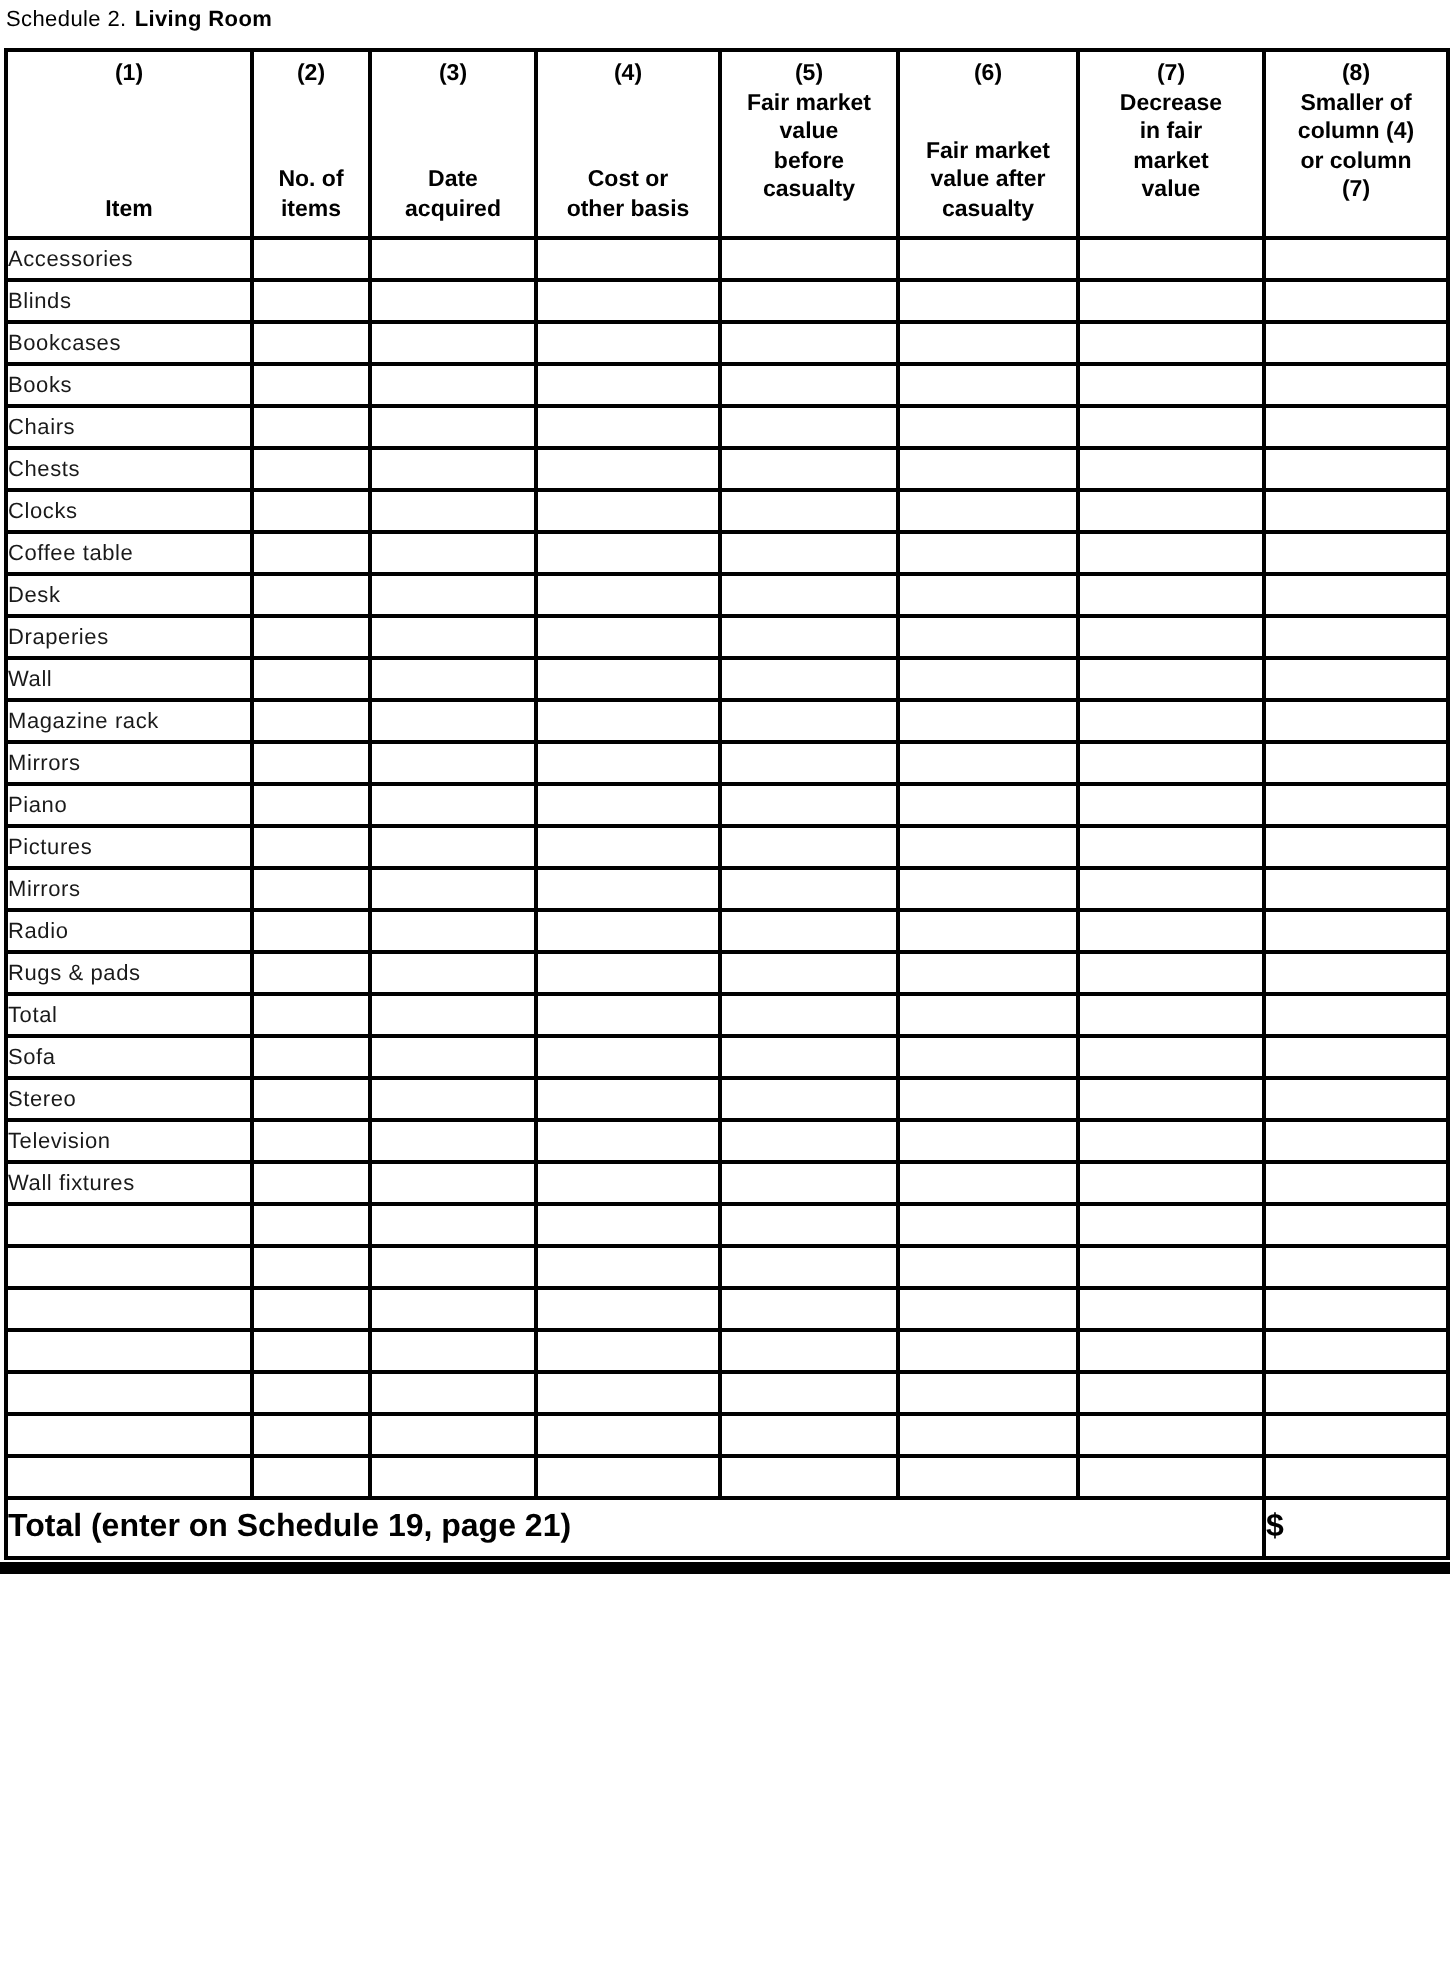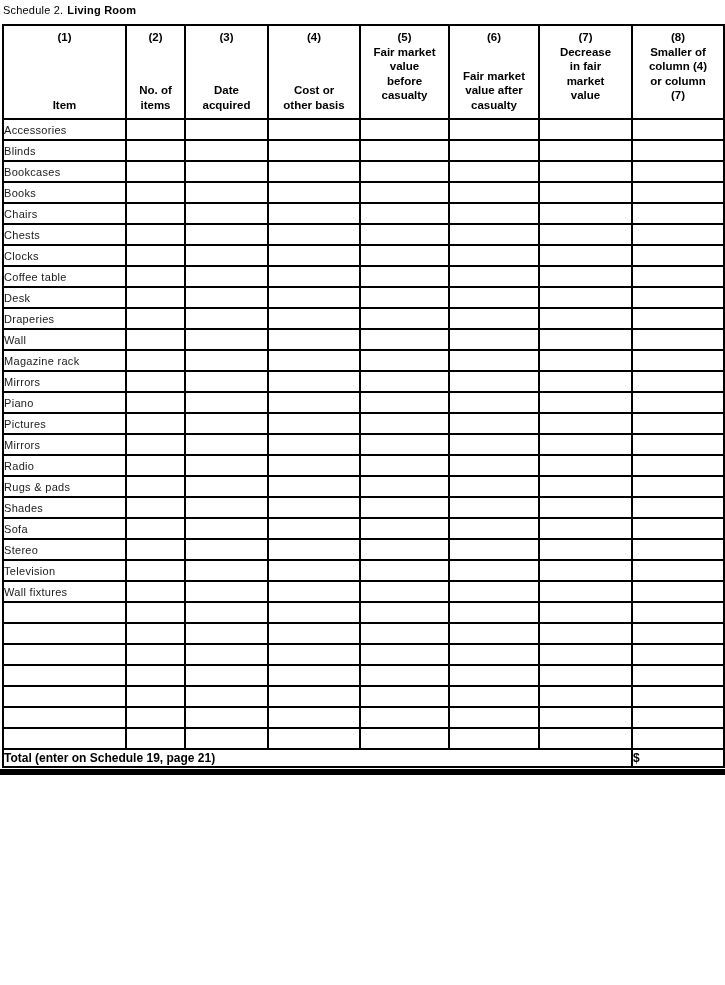--- a/index.html
+++ b/index.html
@@ -56,22 +56,22 @@
     color: #1a1a1a;
     text-align: left;
     vertical-align: middle;
     padding-left: 6px;
     white-space: nowrap;
   }
   td.entry-cell { height: 21px; }
 
   
   tr.total td {
-    height: 18px;
-    font-size: 12px;
+    height: 30px;
+    font-size: 16px;
     font-weight: bold;
     vertical-align: middle;
   }
   td.total-label-cell { text-align: left; padding-left: 4px; white-space: nowrap; }
   td.total-amount-cell { text-align: left; padding-left: 6px; }
 
   .bottom-rule {
     width: 725px;
     height: 6px;
     background: #000;
@@ -339,21 +339,21 @@
           <td class="item-cell">Rugs &amp; pads</td>
           <td class="entry-cell"></td>
           <td class="entry-cell"></td>
           <td class="entry-cell"></td>
           <td class="entry-cell"></td>
           <td class="entry-cell"></td>
           <td class="entry-cell"></td>
           <td class="entry-cell"></td>
         </tr>
         <tr>
-          <td class="item-cell">Shades</td>
+          <td class="item-cell">Total</td>
           <td class="entry-cell"></td>
           <td class="entry-cell"></td>
           <td class="entry-cell"></td>
           <td class="entry-cell"></td>
           <td class="entry-cell"></td>
           <td class="entry-cell"></td>
           <td class="entry-cell"></td>
         </tr>
         <tr>
           <td class="item-cell">Sofa</td>

